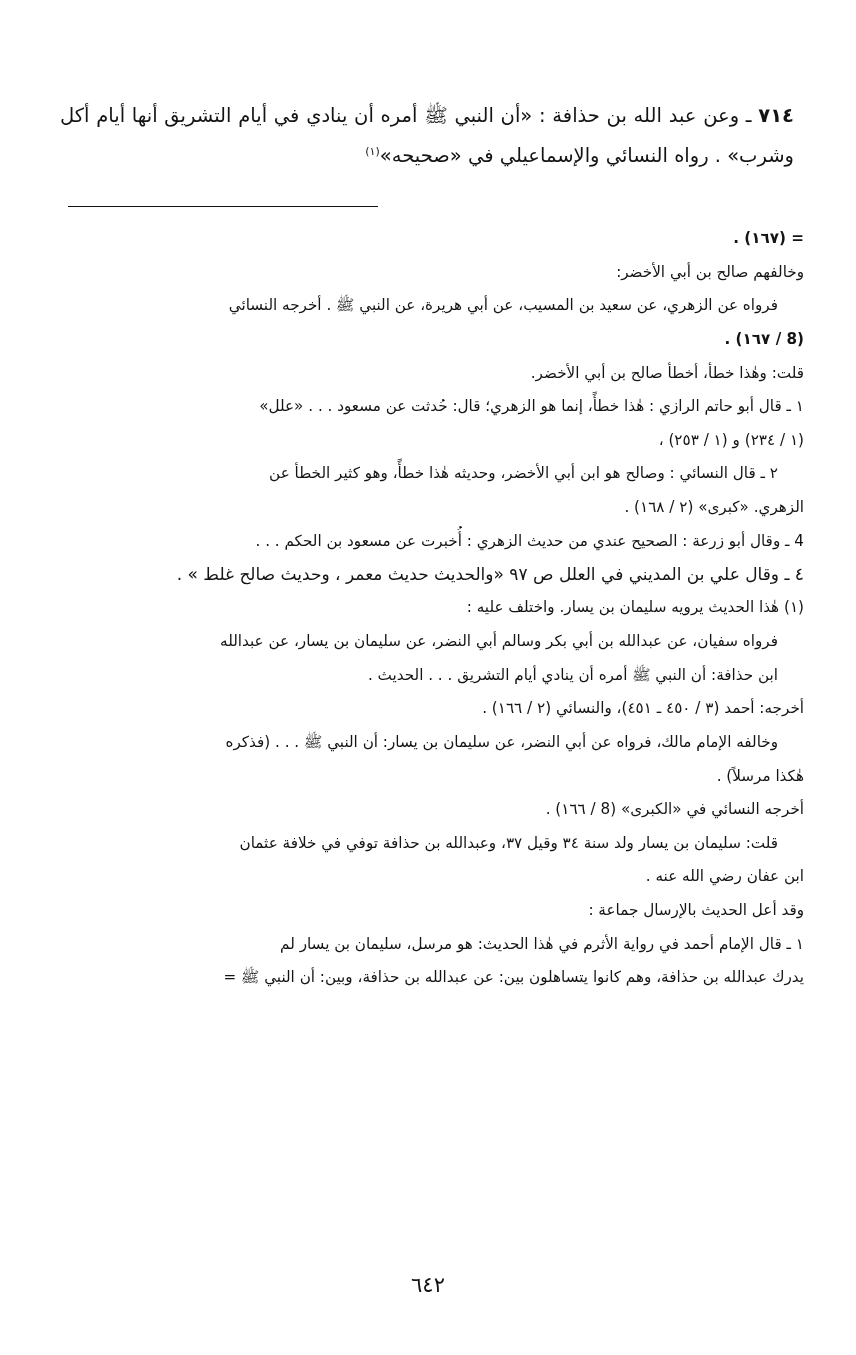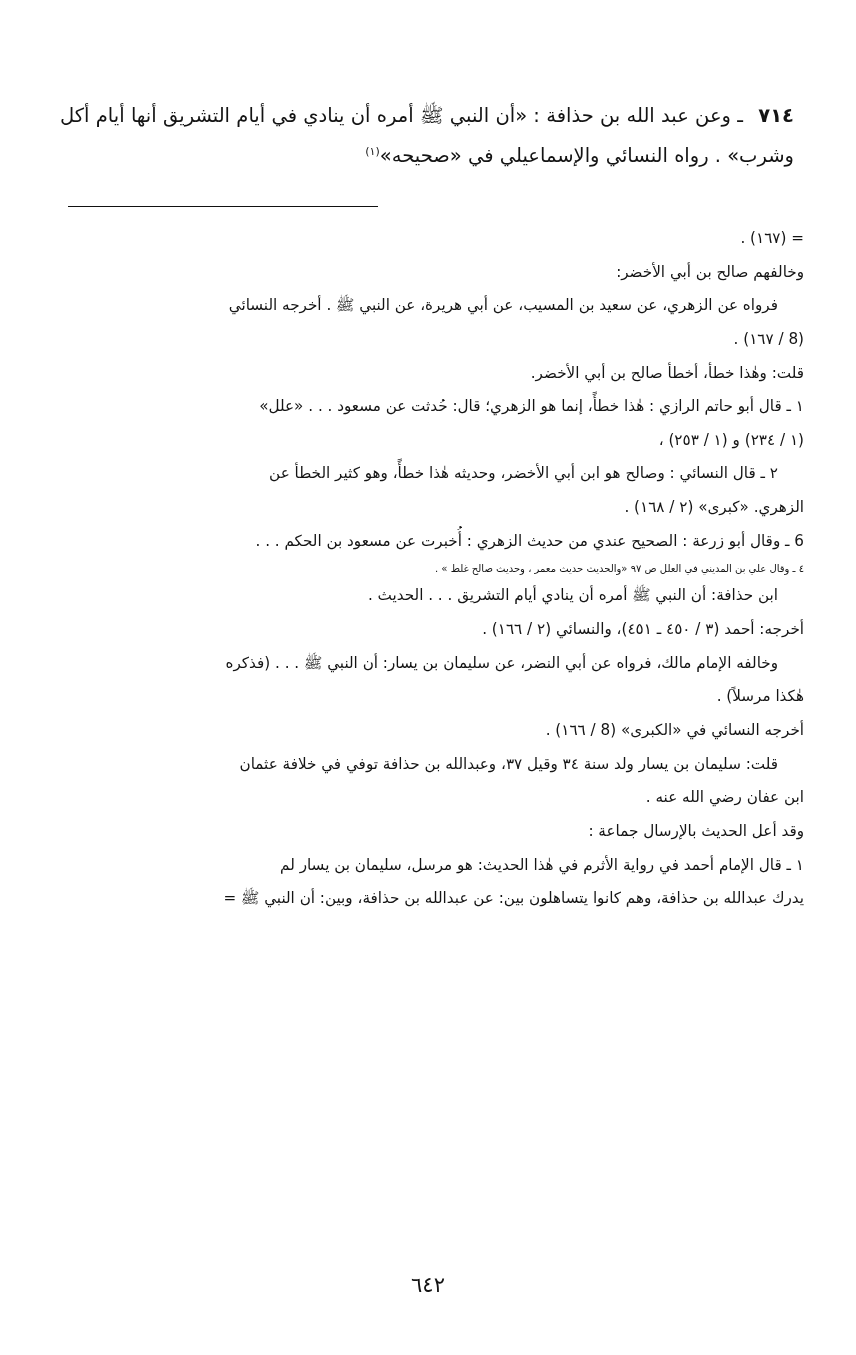--- a/index.html
+++ b/index.html
@@ -29,21 +29,20 @@
     left: 60px;
     direction: rtl;
     text-align: justify;
     font-size: 19.5px;
     line-height: 2.05;
     letter-spacing: 0px;
   }
   .matn .num {
     font-weight: bold;
     letter-spacing: 1px;
-    margin-left: 9px;
   }
   .sup {
     font-size: 11px;
     vertical-align: super;
   }
 
   
   .rule {
     position: absolute;
     top: 206px;
@@ -59,25 +58,25 @@
     right: 52px;
     left: 50px;
     direction: rtl;
     font-size: 15.2px;
     line-height: 1.95;
   }
   .notes p {
     margin: 0 0 4px 0;
     text-align: justify;
   }
-  .ctr-left { text-align: left; }
+  .ctr-left { text-align: left; font-weight: bold; }
   .ctr-right { text-align: right; }
   .ctr-center { text-align: center; }
   .small {
-    font-size: 10px;
+    font-size: 17px;
     line-height: 1.7;
   }
   .pad-r-1 { padding-right: 26px; }
   .pad-l-1 { padding-left: 26px; }
 
   
   .folio {
     position: absolute;
     bottom: 58px;
     left: 0;
@@ -103,22 +102,24 @@
   <div class="notes">
     <p class="ctr-left">= (١٦٧) .</p>
     <p class="ctr-center">وخالفهم صالح بن أبي الأخضر:</p>
     <p class="pad-r-1">فرواه عن الزهري، عن سعيد بن المسيب، عن أبي هريرة، عن النبي ﷺ . أخرجه النسائي</p>
     <p class="ctr-left pad-l-1">(8 / ١٦٧) .</p>
     <p class="ctr-center">قلت: وهٰذا خطأ، أخطأ صالح بن أبي الأخضر.</p>
     <p>١ ـ قال أبو حاتم الرازي : هٰذا خطأً، إنما هو الزهري؛ قال: حُدثت عن مسعود . . . «علل»</p>
     <p class="ctr-center">(١ / ٢٣٤) و (١ / ٢٥٣) ،</p>
     <p class="pad-r-1">٢ ـ قال النسائي : وصالح هو ابن أبي الأخضر، وحديثه هٰذا خطأً، وهو كثير الخطأ عن</p>
     <p class="ctr-center">الزهري. «كبرى» (٢ / ١٦٨) .</p>
-    <p>6 ـ وقال أبو زرعة : الصحيح عندي من حديث الزهري : أُخبرت عن مسعود بن الحكم . . .</p>
+    <p>4 ـ وقال أبو زرعة : الصحيح عندي من حديث الزهري : أُخبرت عن مسعود بن الحكم . . .</p>
     <p class="small ctr-center">٤ ـ وقال علي بن المديني في العلل ص ٩٧ «والحديث حديث معمر ، وحديث صالح غلط » .</p>
+    <p class="ctr-center">(١) هٰذا الحديث يرويه سليمان بن يسار. واختلف عليه :</p>
+    <p class="pad-r-1">فرواه سفيان، عن عبدالله بن أبي بكر وسالم أبي النضر، عن سليمان بن يسار، عن عبدالله</p>
     <p class="pad-r-1">ابن حذافة: أن النبي ﷺ أمره أن ينادي أيام التشريق . . . الحديث .</p>
     <p class="ctr-center">أخرجه: أحمد (٣ / ٤٥٠ ـ ٤٥١)، والنسائي (٢ / ١٦٦) .</p>
     <p class="pad-r-1">وخالفه الإمام مالك، فرواه عن أبي النضر، عن سليمان بن يسار: أن النبي ﷺ . . . (فذكره</p>
     <p class="ctr-center">هٰكذا مرسلاً) .</p>
     <p class="ctr-center">أخرجه النسائي في «الكبرى» (8 / ١٦٦) .</p>
     <p class="pad-r-1">قلت: سليمان بن يسار ولد سنة ٣٤ وقيل ٣٧، وعبدالله بن حذافة توفي في خلافة عثمان</p>
     <p class="ctr-right">ابن عفان رضي الله عنه .</p>
     <p class="ctr-center">وقد أعل الحديث بالإرسال جماعة :</p>
     <p>١ ـ قال الإمام أحمد في رواية الأثرم في هٰذا الحديث: هو مرسل، سليمان بن يسار لم</p>
     <p>يدرك عبدالله بن حذافة، وهم كانوا يتساهلون بين: عن عبدالله بن حذافة، وبين: أن النبي ﷺ =</p>

